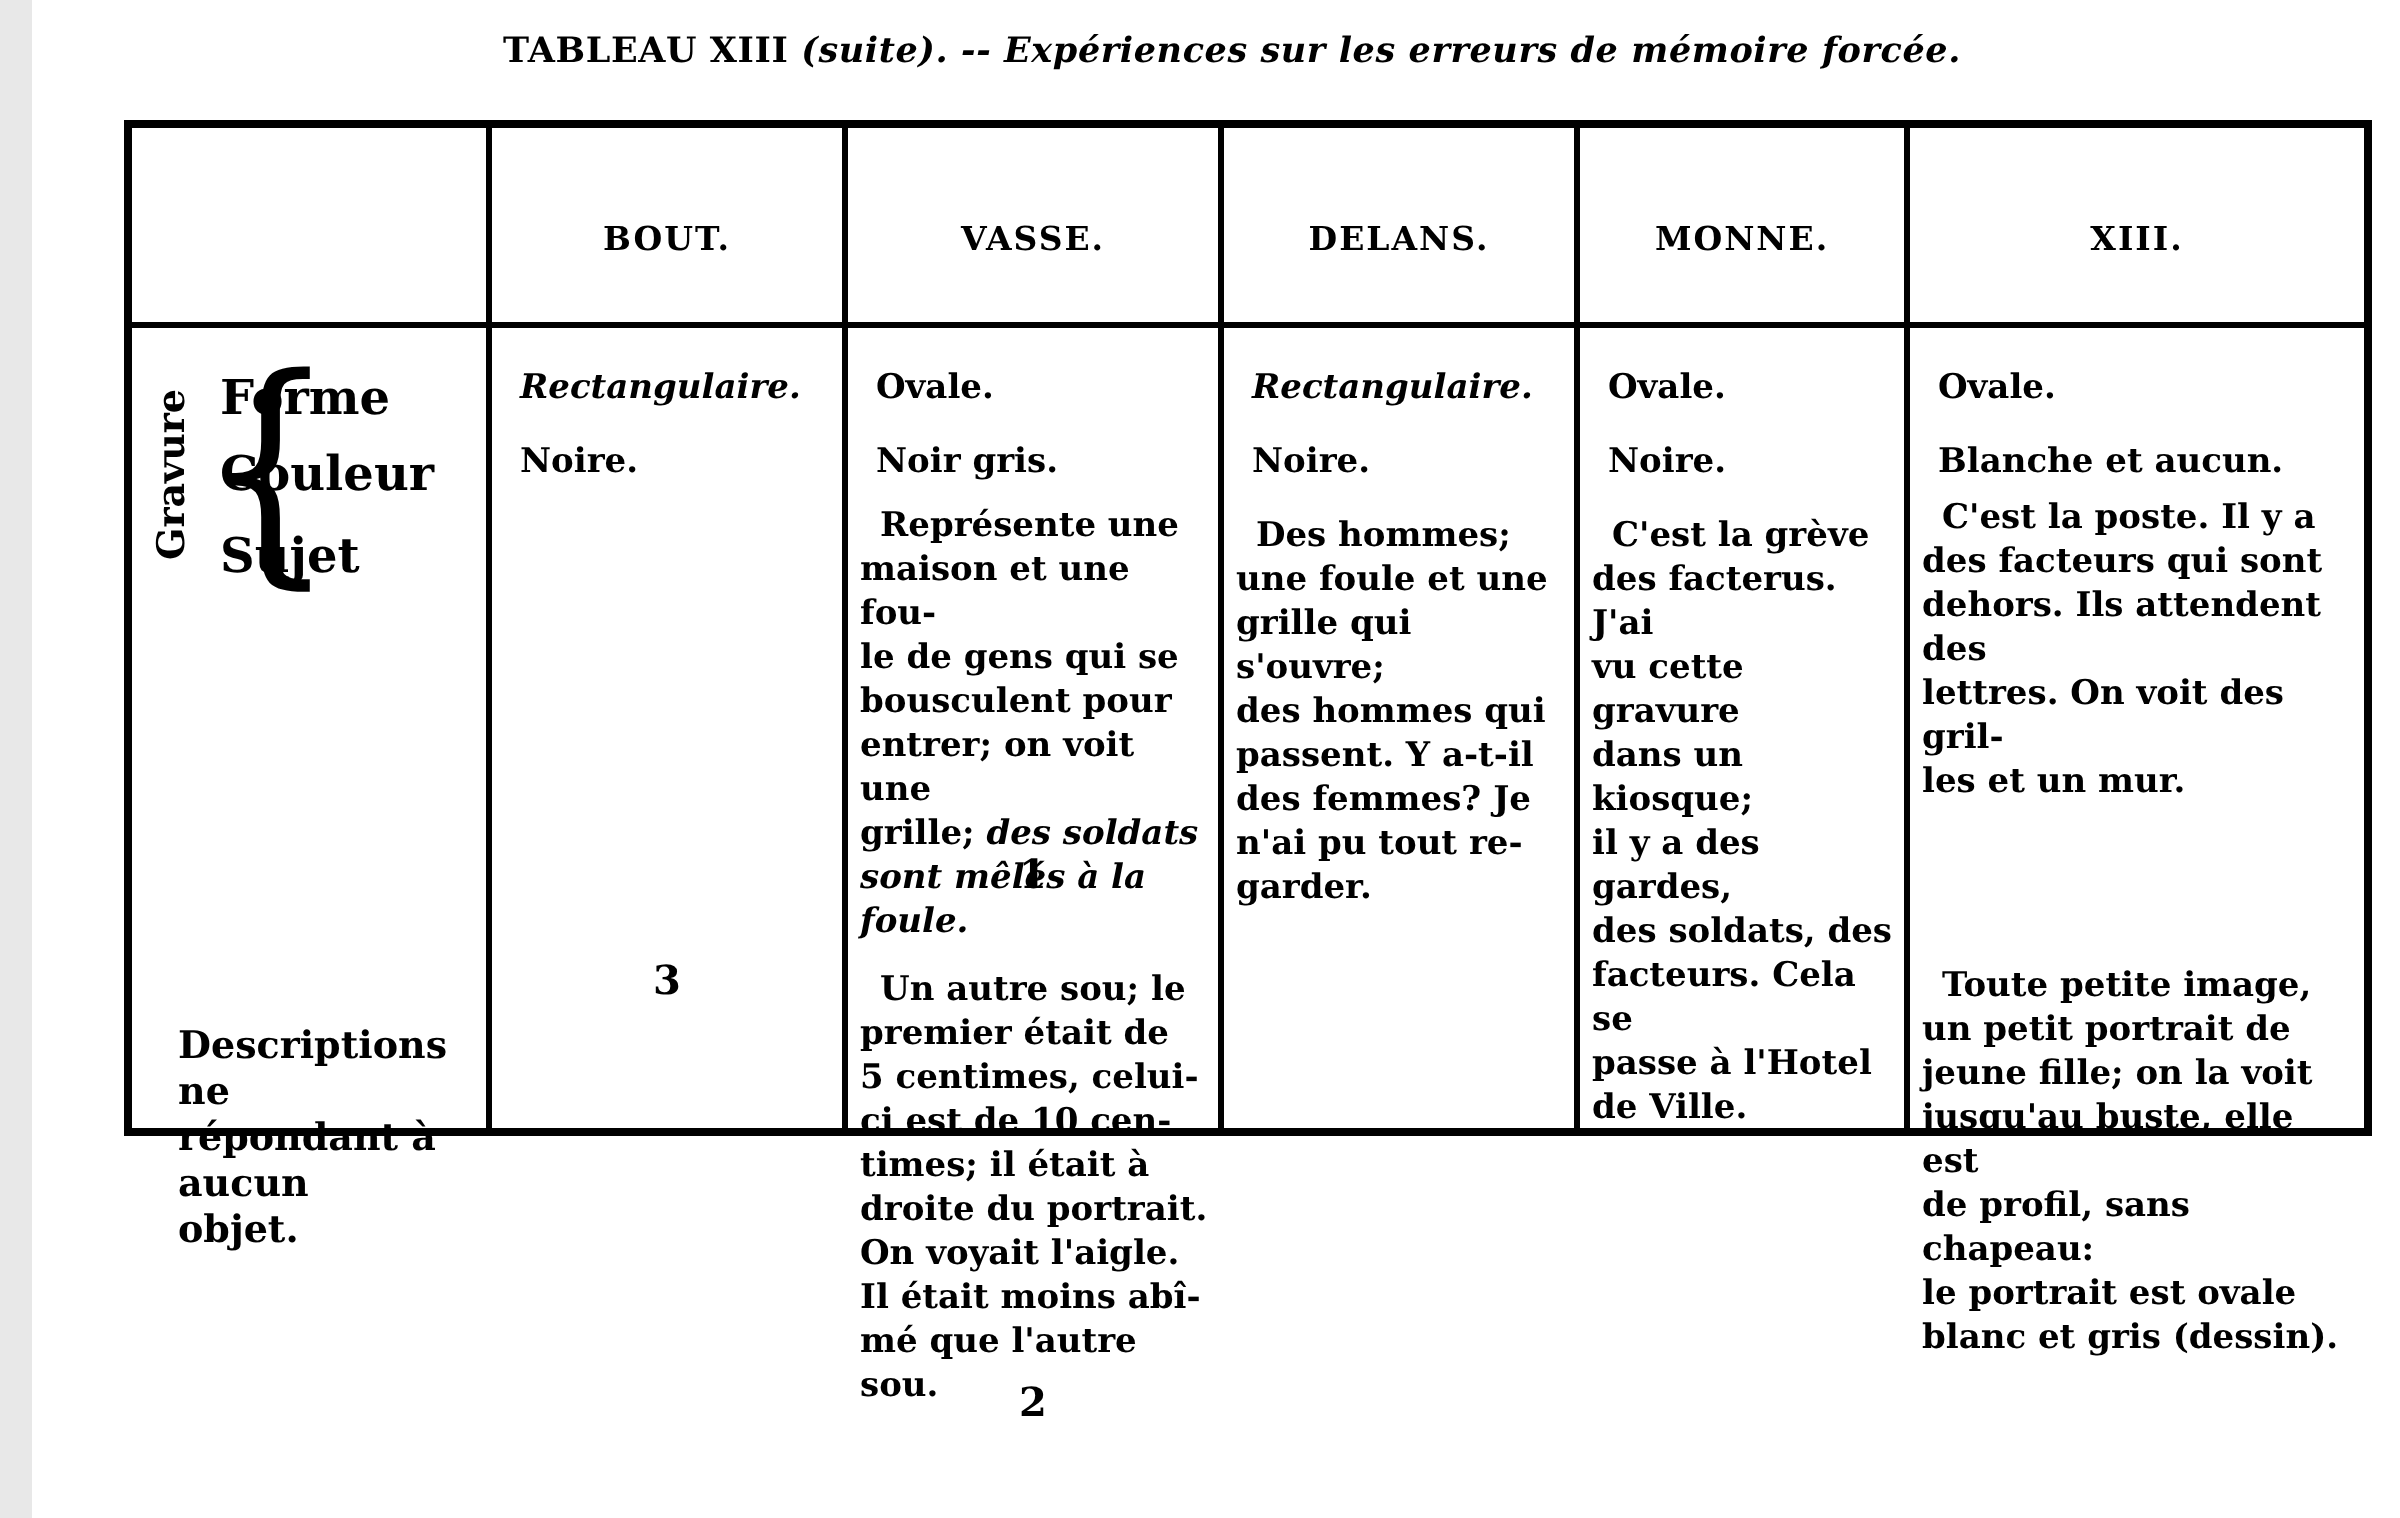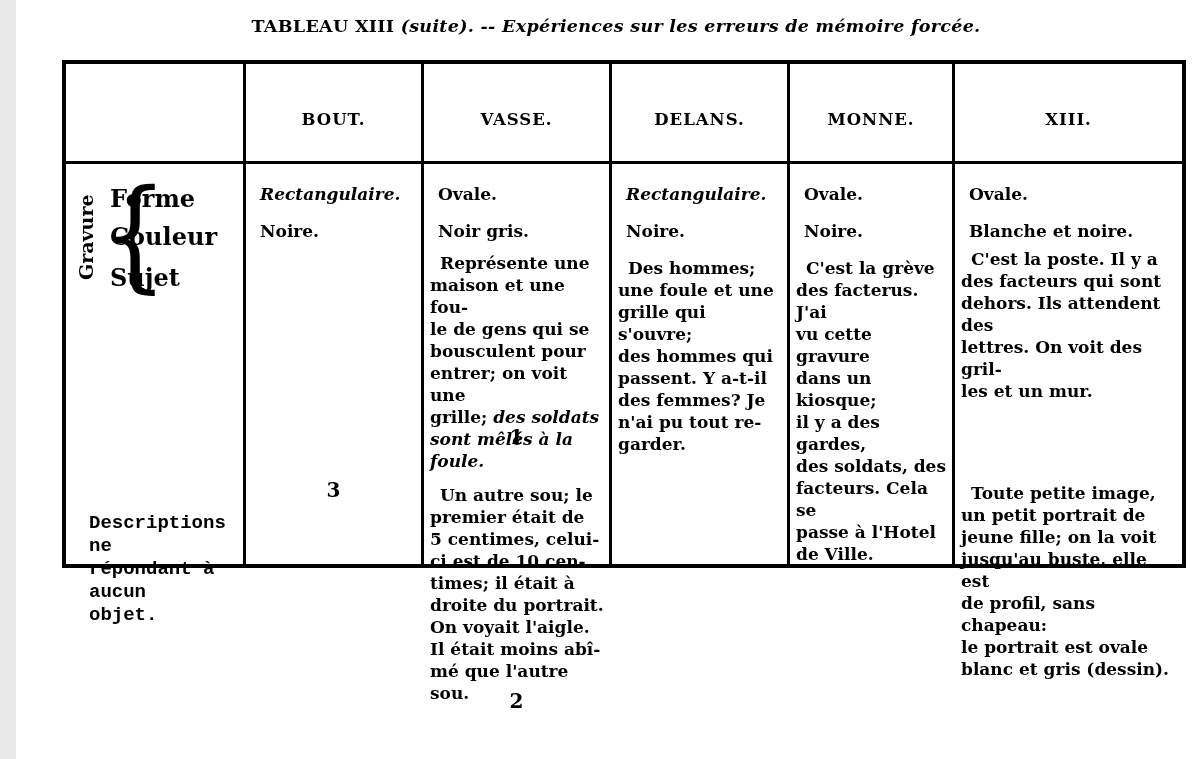--- a/index.html
+++ b/index.html
@@ -61,21 +61,21 @@
   .brace {
     position: absolute; left: 30px; top: -10px;
     font-size: 122px; line-height: 130px; font-weight: normal;
     transform: scaleX(0.85);
     font-family: "DejaVu Serif", serif;
   }
   .glabel { position: absolute; left: 44px; font-size: 24px; }
   .glabel.l1 { top: 5px; }
   .glabel.l2 { top: 43px; }
   .glabel.l3 { top: 84px; }
-  .descriptions { position: absolute; top: 348px; left: 0; right: 0; padding-left: 23px; font-size: 19px; line-height: 23px; white-space: pre-line; font-family: Liberation Mono, monospace; }
+  .descriptions { position: absolute; top: 348px; left: 0; right: 0; padding-left: 23px; font-size: 19px; line-height: 23px; white-space: pre-line; }
   
   .t-forme   { top: 19px; }
   .t-couleur { top: 56px; }
   .bout-sujet   { top: 78px; }
   .vasse-sujet  { top: 88px; }
   .delans-sujet { top: 93px; }
   .monne-sujet  { top: 93px; }
   .poire-sujet  { top: 84px; }
   .bout-num1  { top: 315px; }
   .vasse-num1 { top: 262px; }
@@ -170,21 +170,21 @@
 dans un kiosque;
 il y a des gardes,
 des soldats, des
 facteurs. Cela se
 passe à l'Hotel
 de Ville.</div>
       </div>
 
       <div class="col c-poire">
         <div class="blk line1 t-forme">Ovale.</div>
-        <div class="blk line2 t-couleur">Blanche et noire.</div>
+        <div class="blk line2 t-couleur">Blanche et aucun.</div>
         <div class="blk para poire-para2">Toute petite image,
 un petit portrait de
 jeune fille; on la voit
 jusqu'au buste, elle est
 de profil, sans chapeau:
 le portrait est ovale
 blanc et gris (dessin).</div>
         <div class="blk para poire-sujet">C'est la poste. Il y a
 des facteurs qui sont
 dehors. Ils attendent des

